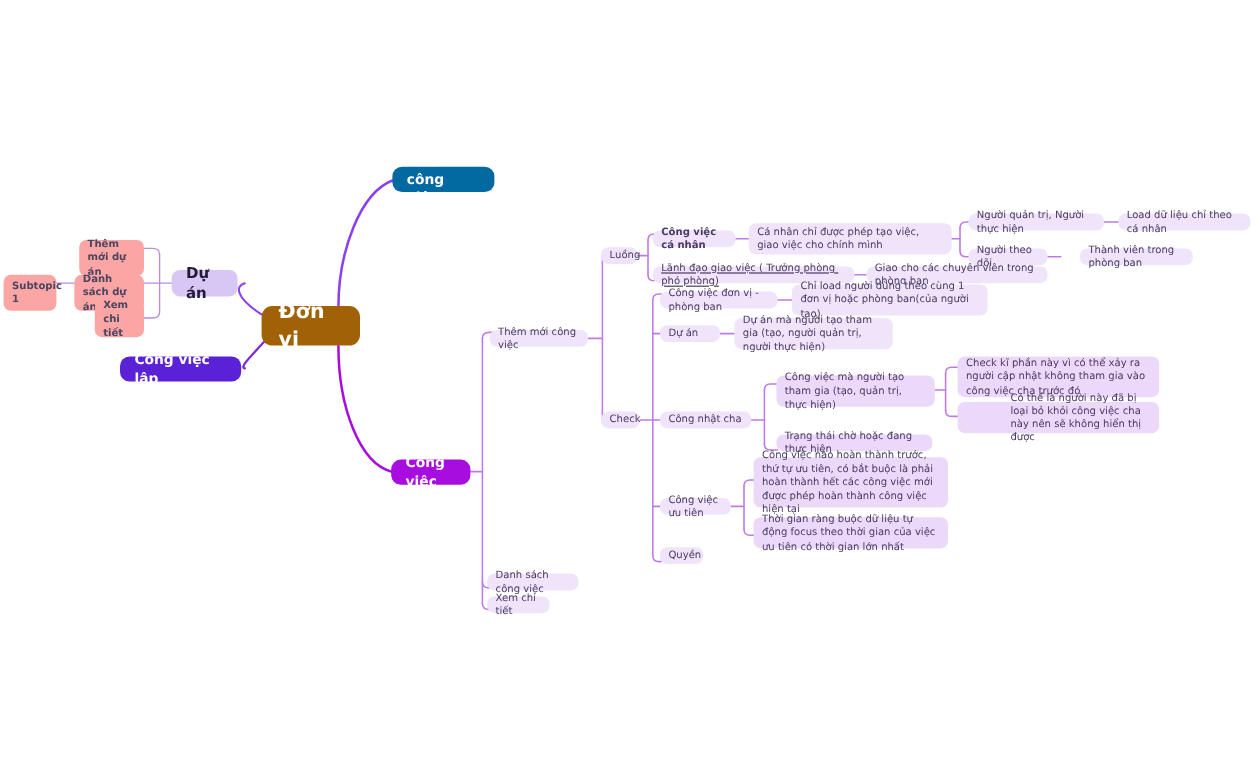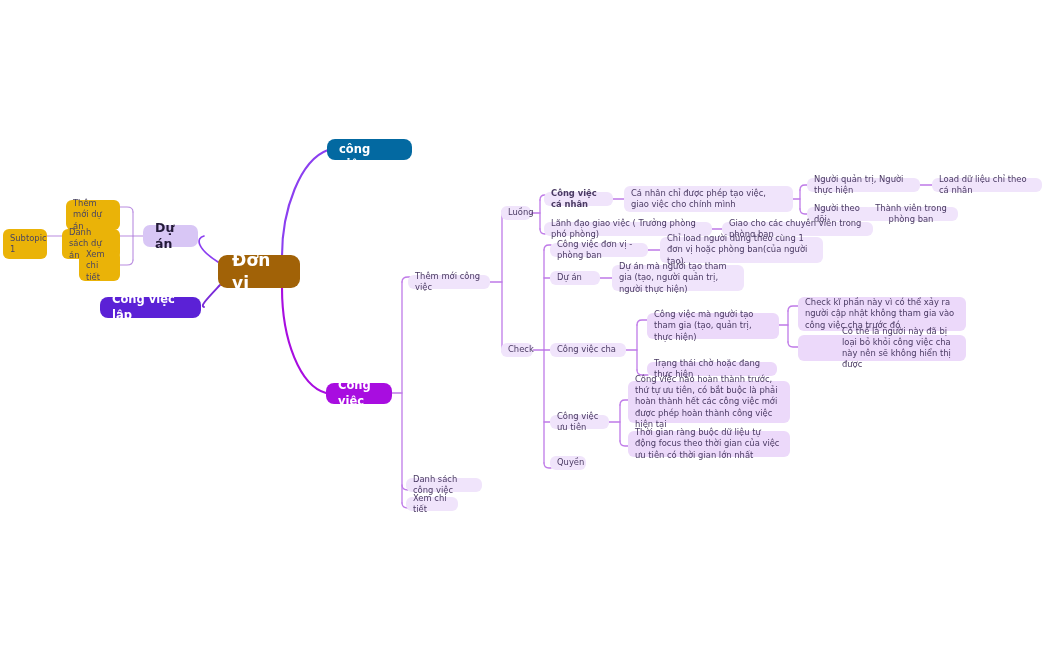--- a/index.html
+++ b/index.html
@@ -48,22 +48,22 @@
     background:#d8c6f5;color:#231a38;
     font-size:12.5px;font-weight:600;
     padding:0 12px;justify-content:center;border-radius:7px;
   }
   .n-soft{ 
     background:#f0e4fb;color:#4a3a63;
     font-size:8.4px;font-weight:400;
     padding:3px 7px;border-radius:6px;
   }
   .n-softer{ 
-    background:#eab308;color:#4a4560;
-    font-size:8.4px;font-weight:400;
+    background:#fca5a5;color:#4a4560;
+    font-size:8.4px;font-weight:700;
     padding:15px 7px;border-radius:6px;
   }
   .n-soft2{ 
     background:#ecd9fa;color:#4a3a63;
     font-size:8.4px;font-weight:400;
     padding:3px 7px;border-radius:6px;
   }
   .wrap{display:block;}
 </style>
 </head>
@@ -206,25 +206,25 @@
 
   <div class="node n-soft" style="left:807px;top:178px;width:113px;height:14px;">
     <span>Người quản trị, Người thực hiện</span>
   </div>
   <div class="node n-soft" style="left:932px;top:178px;width:110px;height:14px;">
     <span>Load dữ liệu chỉ theo cá nhân</span>
   </div>
   <div class="node n-soft" style="left:807px;top:207px;width:66px;height:14px;">
     <span>Người theo dõi</span>
   </div>
-  <div class="node n-soft" style="left:864px;top:207px;width:94px;height:14px;text-align:center;">
+  <div class="node n-soft" style="left:900px;top:207px;width:94px;height:14px;">
     <span>Thành viên trong phòng ban</span>
   </div>
 
-  <div class="node n-soft" style="left:544px;top:222px;width:168px;height:14px;">
+  <div class="node n-soft" style="left:544px;top:222px;width:168px;height:14px;text-decoration:underline;">
     <span>Lãnh đạo giao việc ( Trưởng phòng phó phòng)</span>
   </div>
   <div class="node n-soft" style="left:722px;top:222px;width:151px;height:14px;">
     <span>Giao cho các chuyên viên trong phòng ban</span>
   </div>
 
   <div class="node n-soft" style="left:550px;top:243px;width:98px;height:14px;">
     <span>Công việc đơn vị - phòng ban</span>
   </div>
   <div class="node n-soft" style="left:660px;top:237px;width:163px;height:26px;">
@@ -232,21 +232,21 @@
   </div>
 
   <div class="node n-soft" style="left:550px;top:271px;width:50px;height:14px;">
     <span>Dự án</span>
   </div>
   <div class="node n-soft" style="left:612px;top:265px;width:132px;height:26px;">
     <span class="wrap">Dự án mà người tạo tham gia (tạo, người quản trị, người thực hiện)</span>
   </div>
 
   <div class="node n-soft" style="left:550px;top:343px;width:76px;height:14px;">
-    <span>Công việc cha</span>
+    <span>Công nhật cha</span>
   </div>
   <div class="node n-soft2" style="left:647px;top:313px;width:132px;height:26px;">
     <span class="wrap">Công việc mà người tạo tham gia (tạo, quản trị, thực hiện)</span>
   </div>
   <div class="node n-soft2" style="left:798px;top:297px;width:168px;height:34px;">
     <span class="wrap">Check kĩ phần này vì có thể xảy ra người cập nhật không tham gia vào công việc cha trước đó</span>
   </div>
   <div class="node n-soft2" style="left:798px;top:335px;width:168px;height:26px;padding-left:44px;">
     <span class="wrap">Có thể là người này đã bị loại bỏ khỏi công việc cha này nên sẽ không hiển thị được</span>
   </div>

